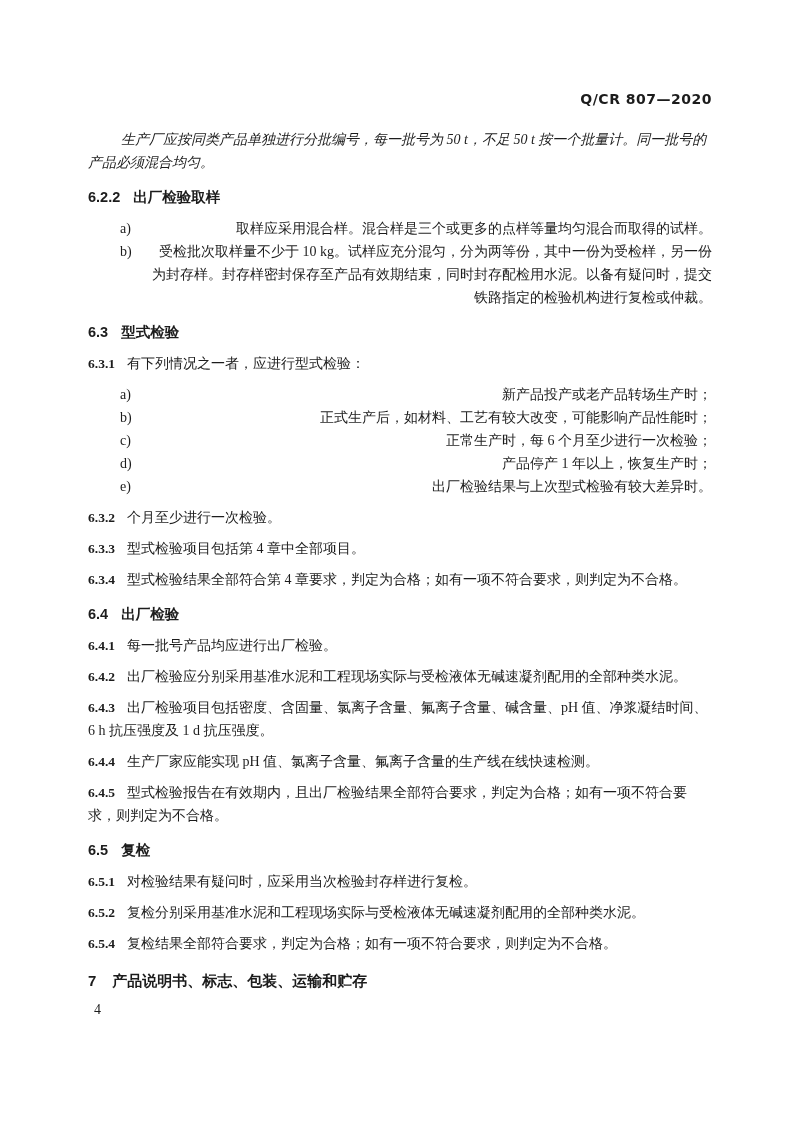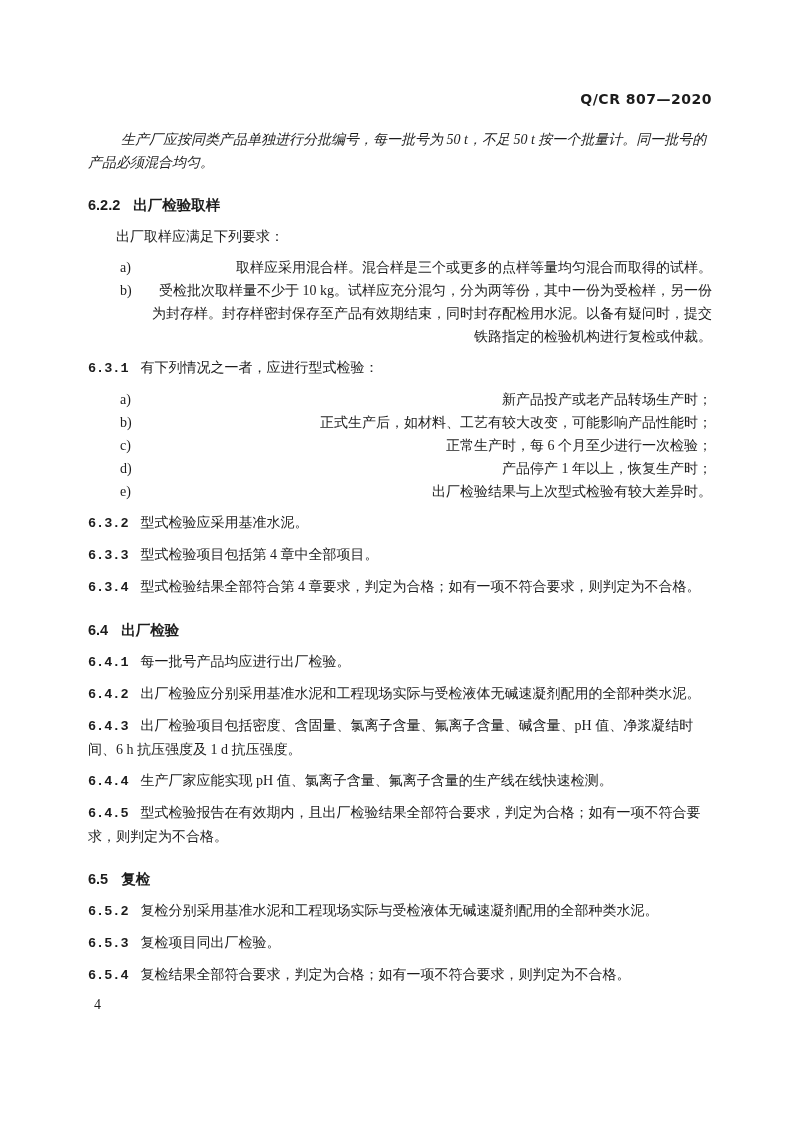--- a/index.html
+++ b/index.html
@@ -27,33 +27,33 @@
     line-height: 18px;
     letter-spacing: 0.5px;
   }
   p, h2, h3 { margin: 0; padding: 0; }
   .block { margin-top: 8px; line-height: 23px; }
   .para-first { margin-top: 20px; text-indent: 33px; font-style: italic; }
   .indented { text-indent: 28px; }
 
   
   .sec-heading {
-    margin-top: 20px;
+    margin-top: 12px;
     line-height: 23px;
     font-family: "Liberation Sans", "DejaVu Sans", sans-serif;
     font-weight: bold;
     font-size: 14.5px;
   }
   .sec-heading .h-num { margin-right: 13px; }
   .chapter-heading { margin-top: 14px; font-size: 15px; }
   .chapter-heading .h-num { margin-right: 16px; }
 
   
   .clause-num {
-    font-family: Liberation Mono, monospace;
+    font-family: Liberation Serif, serif;
     font-weight: bold;
     font-size: 13.5px;
     margin-right: 12px;
   }
 
   
   .hang-list { margin: 8px 0 0 32px; padding: 0; list-style: none; }
   .hang-item { display: flex; line-height: 23px; }
   .hang-item .marker { flex: 0 0 32px; width: 32px; }
   .hang-item .item-text { flex: 1; text-align: right; }
@@ -64,33 +64,33 @@
 <body>
 
 <div class="page">
 
   <div class="doc-header">Q/CR 807—2020</div>
 
   <p class="block para-first">生产厂应按同类产品单独进行分批编号，每一批号为 50 t，不足 50 t 按一个批量计。同一批号的产品必须混合均匀。</p>
 
   <h3 class="sec-heading"><span class="h-num">6.2.2</span><span>出厂检验取样</span></h3>
 
-  <p class="block indented">出厂取样应满足下列要求：</p>
 
   <ul class="hang-list">
     <li class="hang-item">
         <span class="marker">a)</span>
         <span class="item-text">取样应采用混合样。混合样是三个或更多的点样等量均匀混合而取得的试样。</span>
       </li>
     <li class="hang-item">
         <span class="marker">b)</span>
         <span class="item-text">受检批次取样量不少于 10 kg。试样应充分混匀，分为两等份，其中一份为受检样，另一份为封存样。封存样密封保存至产品有效期结束，同时封存配检用水泥。以备有疑问时，提交铁路指定的检验机构进行复检或仲裁。</span>
       </li>
   </ul>
 
+  <h3 class="sec-heading"><span class="h-num">6.3</span><span>型式检验</span></h3>
 
   <p class="block"><span class="clause-num">6.3.1</span><span>有下列情况之一者，应进行型式检验：</span></p>
 
   <ul class="hang-list">
     <li class="hang-item">
         <span class="marker">a)</span>
         <span class="item-text">新产品投产或老产品转场生产时；</span>
       </li>
     <li class="hang-item">
         <span class="marker">b)</span>
@@ -103,34 +103,35 @@
     <li class="hang-item">
         <span class="marker">d)</span>
         <span class="item-text">产品停产 1 年以上，恢复生产时；</span>
       </li>
     <li class="hang-item">
         <span class="marker">e)</span>
         <span class="item-text">出厂检验结果与上次型式检验有较大差异时。</span>
       </li>
   </ul>
 
-  <p class="block"><span class="clause-num">6.3.2</span><span>型式检验应采用基准水泥。</span></p>
+  <p class="block"><span class="clause-num">6.3.2</span><span>个月至少进行一次检验。</span></p>
   <p class="block"><span class="clause-num">6.3.3</span><span>型式检验项目包括第 4 章中全部项目。</span></p>
   <p class="block"><span class="clause-num">6.3.4</span><span>型式检验结果全部符合第 4 章要求，判定为合格；如有一项不符合要求，则判定为不合格。</span></p>
 
   <h3 class="sec-heading"><span class="h-num">6.4</span><span>出厂检验</span></h3>
 
   <p class="block"><span class="clause-num">6.4.1</span><span>每一批号产品均应进行出厂检验。</span></p>
   <p class="block"><span class="clause-num">6.4.2</span><span>出厂检验应分别采用基准水泥和工程现场实际与受检液体无碱速凝剂配用的全部种类水泥。</span></p>
   <p class="block"><span class="clause-num">6.4.3</span><span>出厂检验项目包括密度、含固量、氯离子含量、氟离子含量、碱含量、pH 值、净浆凝结时间、6 h 抗压强度及 1 d 抗压强度。</span></p>
   <p class="block"><span class="clause-num">6.4.4</span><span>生产厂家应能实现 pH 值、氯离子含量、氟离子含量的生产线在线快速检测。</span></p>
   <p class="block"><span class="clause-num">6.4.5</span><span>型式检验报告在有效期内，且出厂检验结果全部符合要求，判定为合格；如有一项不符合要求，则判定为不合格。</span></p>
 
   <h3 class="sec-heading"><span class="h-num">6.5</span><span>复检</span></h3>
 
+  <p class="block"><span class="clause-num">6.5.1</span><span>对检验结果有疑问时，应采用当次检验封存样进行复检。</span></p>
   <p class="block"><span class="clause-num">6.5.2</span><span>复检分别采用基准水泥和工程现场实际与受检液体无碱速凝剂配用的全部种类水泥。</span></p>
-  <p class="block"><span class="clause-num">6.5.3</span><span>复检项目同出厂检验。</span></p>
   <p class="block"><span class="clause-num">6.5.4</span><span>复检结果全部符合要求，判定为合格；如有一项不符合要求，则判定为不合格。</span></p>
 
+  <h2 class="sec-heading chapter-heading"><span class="h-num">7</span><span>产品说明书、标志、包装、运输和贮存</span></h2>
 
   <div class="page-number">4</div>
 
 </div>
 
 </body></html>

